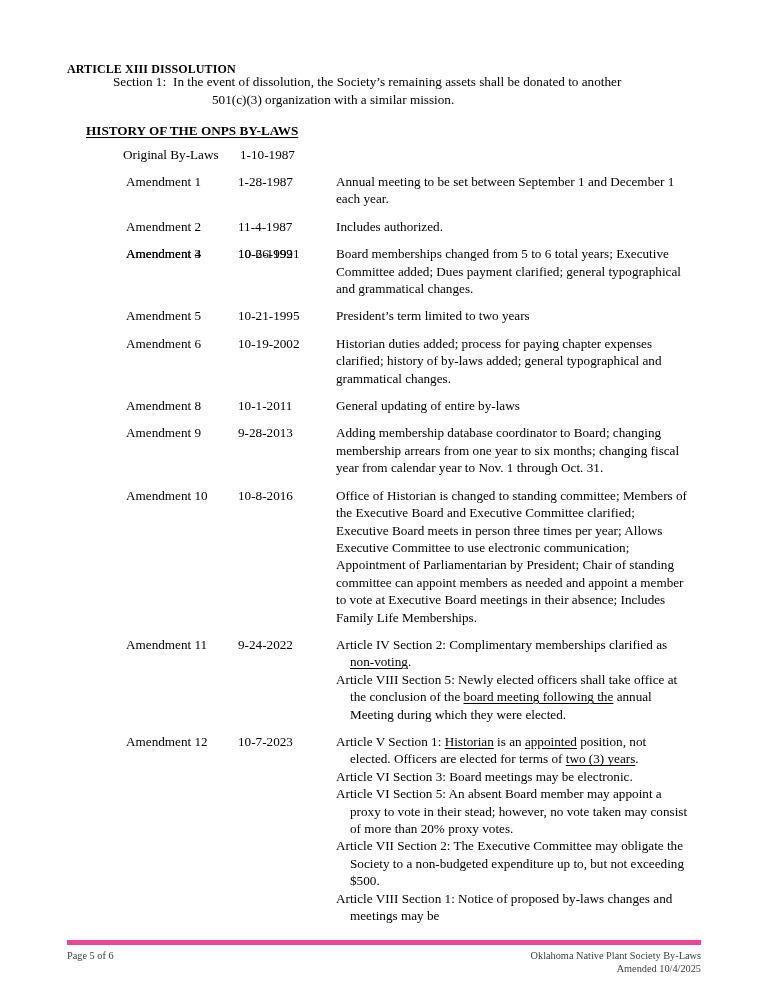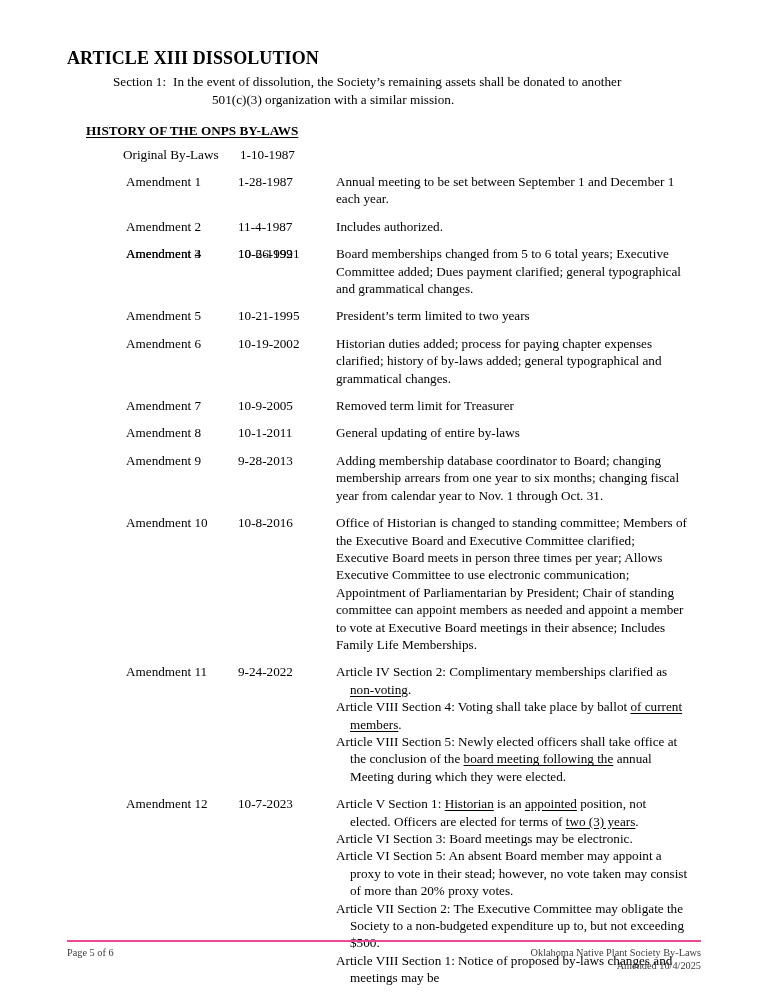--- a/index.html
+++ b/index.html
@@ -18,22 +18,22 @@
   .page {
     position: absolute;
     inset: 0;
     background: #ffffff;
   }
 
   
   .article-heading {
     position: absolute;
     left: 67px;
-    top: 48px;
-    font-size: 18px;
+    top: 62px;
+    font-size: 12px;
     font-weight: bold;
     letter-spacing: 0.1px;
     white-space: nowrap;
   }
   .section-block {
     position: absolute;
     left: 113px;
     top: 73px;
     width: 580px;
     font-size: 13.2px;
@@ -116,21 +116,21 @@
     text-decoration: underline;
     text-underline-offset: 1.5px;
   }
 
   
   .footer {
     position: absolute;
     left: 67px;
     right: 67px;
     top: 940px;
-    border-top: 2px solid #ec4899;
+    border-top: 5px solid #ec4899;
     padding-top: 4px;
     font-size: 10.3px;
     color: #3d3d3d;
   }
   .footer-left {
     position: absolute;
     left: 0;
     top: 5px;
     white-space: nowrap;
   }
@@ -196,27 +196,20 @@
         </div>
       </div>
       <div class="hrow">
         <span class="col-name">Amendment 6</span>
         <span class="col-date">10-19-2002</span>
         <div class="col-desc">
           <p>Historian duties added; process for paying chapter expenses clarified; history of by-laws added; general typographical and grammatical changes.</p>
         </div>
       </div>
       <div class="hrow">
-        <span class="col-name">Amendment 7</span>
-        <span class="col-date">10-9-2005</span>
-        <div class="col-desc">
-          <p>Removed term limit for Treasurer</p>
-        </div>
-      </div>
-      <div class="hrow">
         <span class="col-name">Amendment 8</span>
         <span class="col-date">10-1-2011</span>
         <div class="col-desc">
           <p>General updating of entire by-laws</p>
         </div>
       </div>
       <div class="hrow">
         <span class="col-name">Amendment 9</span>
         <span class="col-date">9-28-2013</span>
         <div class="col-desc">
@@ -228,21 +221,20 @@
         <span class="col-date">10-8-2016</span>
         <div class="col-desc">
           <p>Office of Historian is changed to standing committee; Members of the Executive Board and Executive Committee clarified; Executive Board meets in person three times per year; Allows Executive Committee to use electronic communication; Appointment of Parliamentarian by President; Chair of standing committee can appoint members as needed and appoint a member to vote at Executive Board meetings in their absence; Includes Family Life Memberships.</p>
         </div>
       </div>
       <div class="hrow">
         <span class="col-name">Amendment 11</span>
         <span class="col-date">9-24-2022</span>
         <div class="col-desc">
           <span class="art-item"><span class="art-ref">Article IV Section 2:</span><span> Complimentary memberships clarified as </span><span class="u">non-voting</span><span>.</span></span>
-          <span class="art-item"><span class="art-ref">Article VIII Section 4</span><span>: Voting shall take place by ballot </span><span class="u">of current members</span><span>.</span></span>
           <span class="art-item"><span class="art-ref">Article VIII Section 5</span><span>: Newly elected officers shall take office at the conclusion of the </span><span class="u">board meeting following the</span><span> annual Meeting during which they were elected.</span></span>
         </div>
       </div>
       <div class="hrow">
         <span class="col-name">Amendment 12</span>
         <span class="col-date">10-7-2023</span>
         <div class="col-desc">
           <span class="art-item"><span class="art-ref">Article V Section 1</span><span>: </span><span class="u">Historian</span><span> is an </span><span class="u">appointed</span><span> position, not elected. Officers are elected for terms of </span><span class="u">two (3) years</span><span>.</span></span>
           <span class="art-item"><span class="art-ref">Article VI Section 3</span><span>: Board meetings may be electronic.</span></span>
           <span class="art-item"><span class="art-ref">Article VI Section 5</span><span>: An absent Board member may appoint a proxy to vote in their stead; however, no vote taken may consist of more than  20% proxy votes.</span></span>

